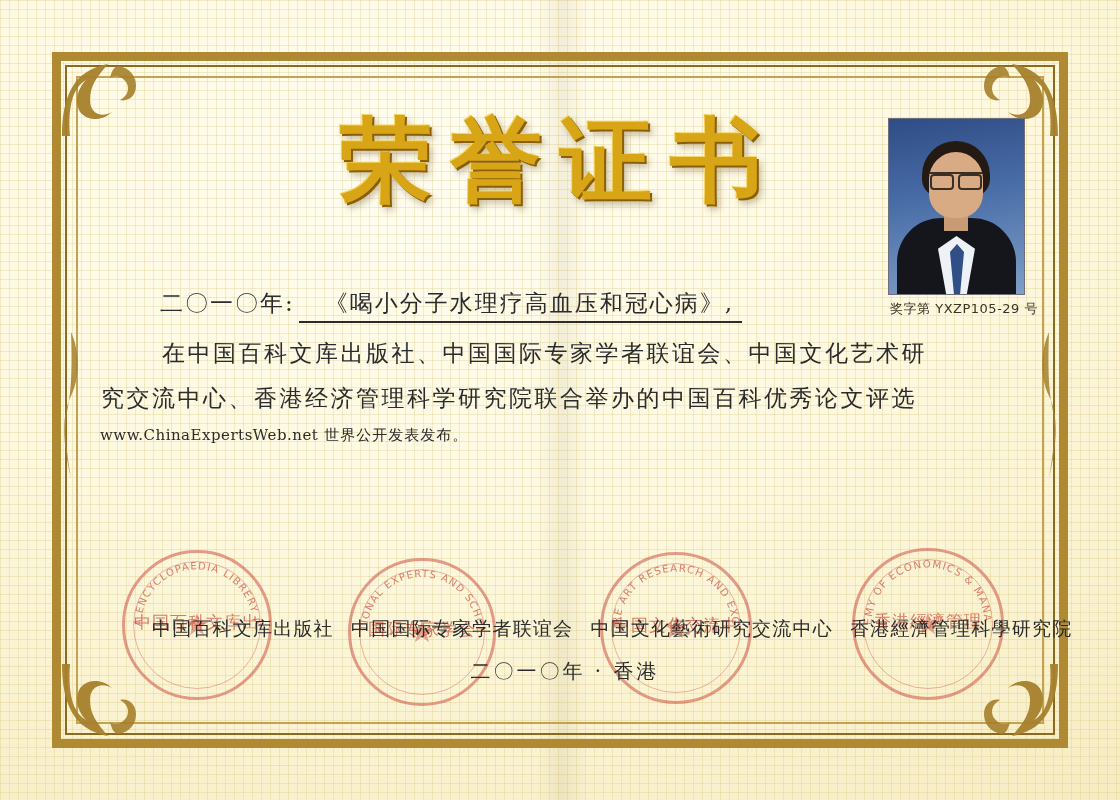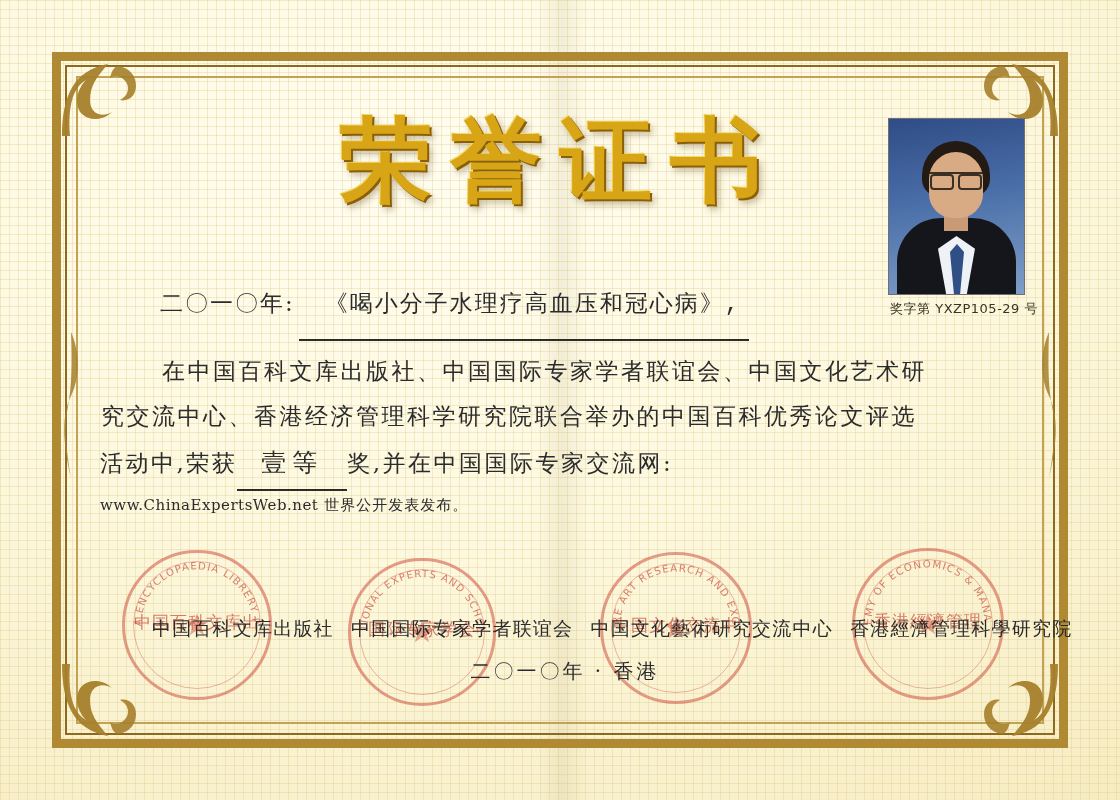--- a/index.html
+++ b/index.html
@@ -183,23 +183,22 @@
 
   #paper-line {
     margin-top: 16px;
     margin-left: 60px;
     font-size: 23px;
     letter-spacing: 2px;
   }
   #paper-title {
     display: inline-block;
     border-bottom: 2px solid #2b2b2b;
-    padding: 0 8px 20px 26px;
+    padding: 0 8px 2px 26px;
     margin-left: 4px;
-    font-family: Liberation Mono, monospace;
   }
 
   .para {
     font-size: 23px;
     letter-spacing: 2.5px;
     line-height: 1.95;
   }
   #para1 { margin-top: 8px; margin-left: 62px; }
   #para2 { margin-left: 1px; }
   #para3 { margin-left: 0px; }
@@ -361,23 +360,20 @@
   <div id="body-text">
 
 
     <div class="line" id="paper-line">
       <span>二〇一〇年:</span><span id="paper-title">《喝小分子水理疗高血压和冠心病》,</span>
     </div>
 
     <div class="line para" id="para1">在中国百科文库出版社、中国国际专家学者联谊会、中国文化艺术研</div>
     <div class="line para" id="para2">究交流中心、香港经济管理科学研究院联合举办的中国百科优秀论文评选</div>
 
-    <div class="line para" id="para3">
-      <span>活动中,荣获</span><span id="award-blank">壹等</span><span>奖,并在中国国际专家交流网:</span>
-    </div>
 
     <div class="line para" id="url-line">
       <span id="url-text">www.ChinaExpertsWeb.net</span>
       <span>世界公开发表发布。</span>
     </div>
 
   </div>
 
   <div class="seal" id="seal1">
     <div class="ring2"></div>

